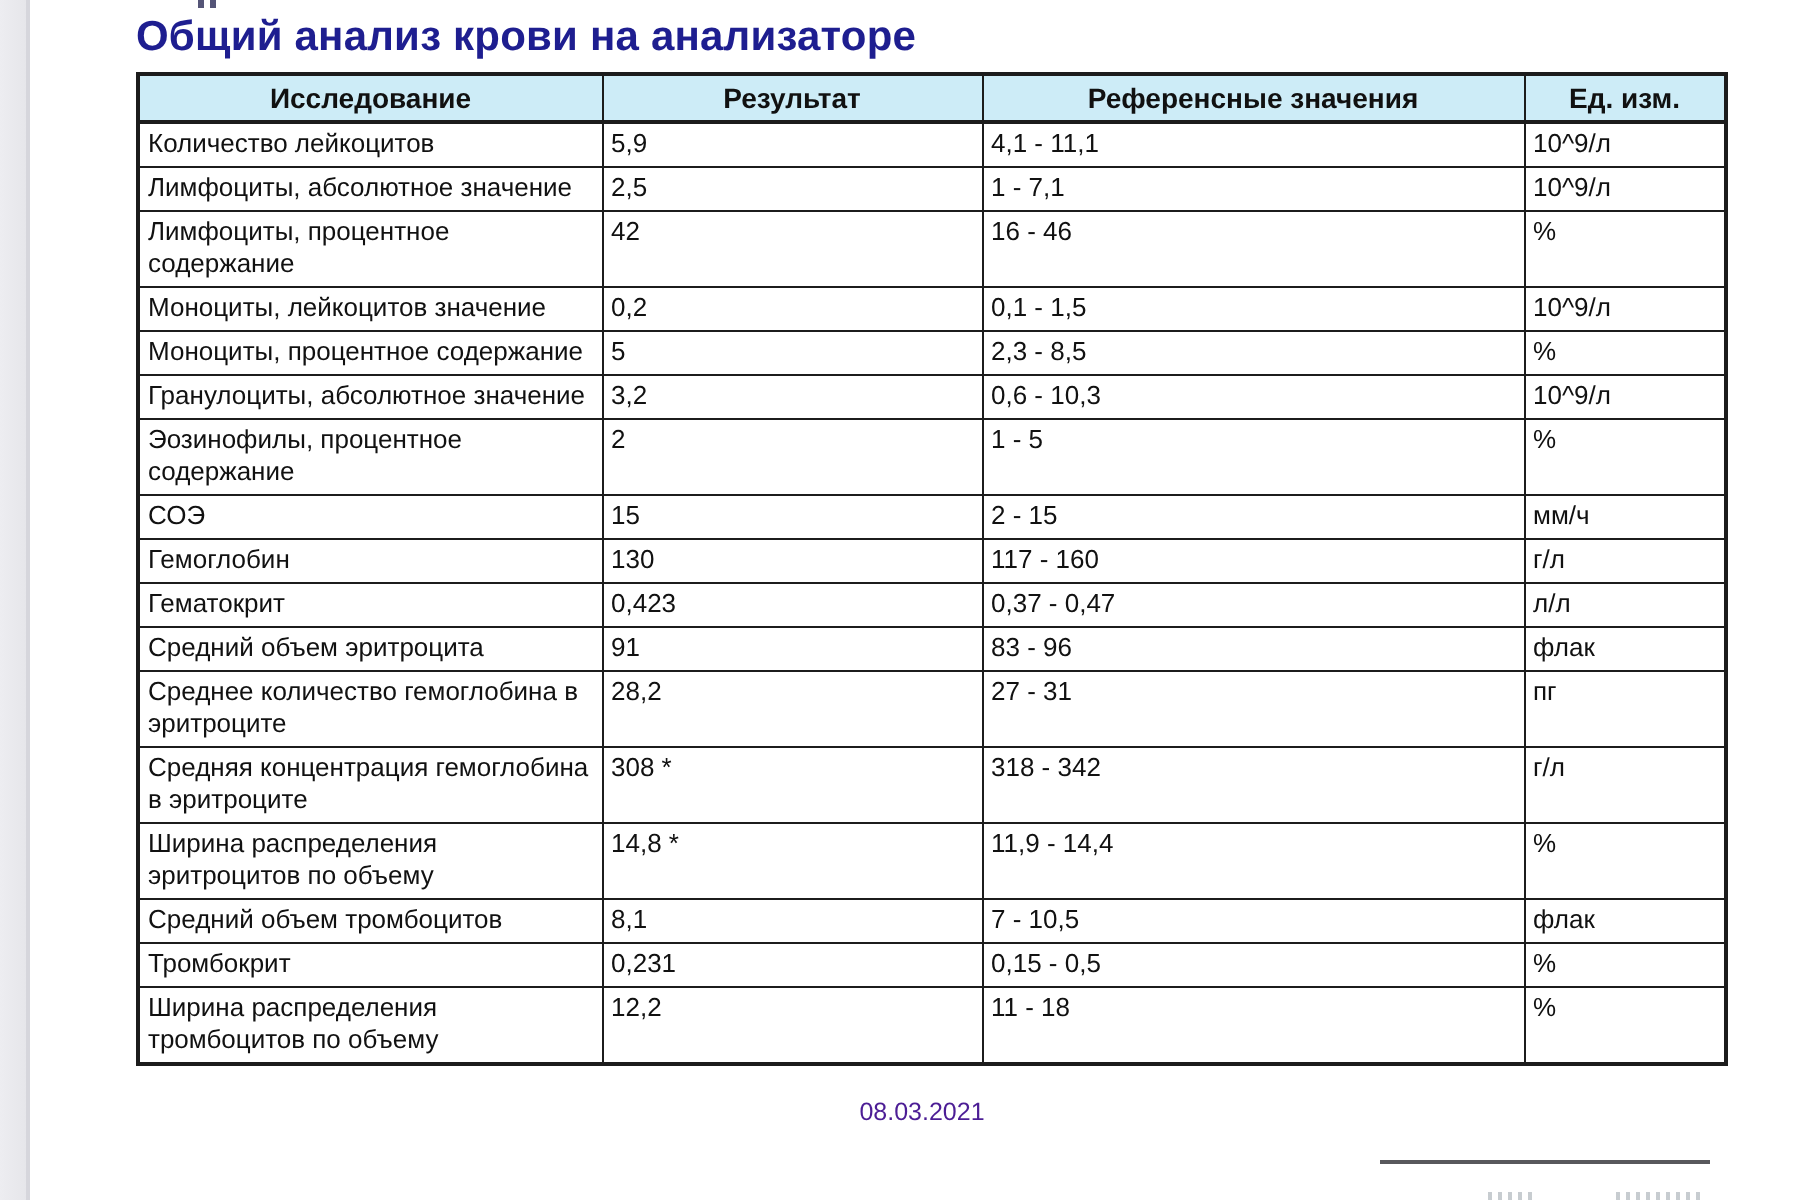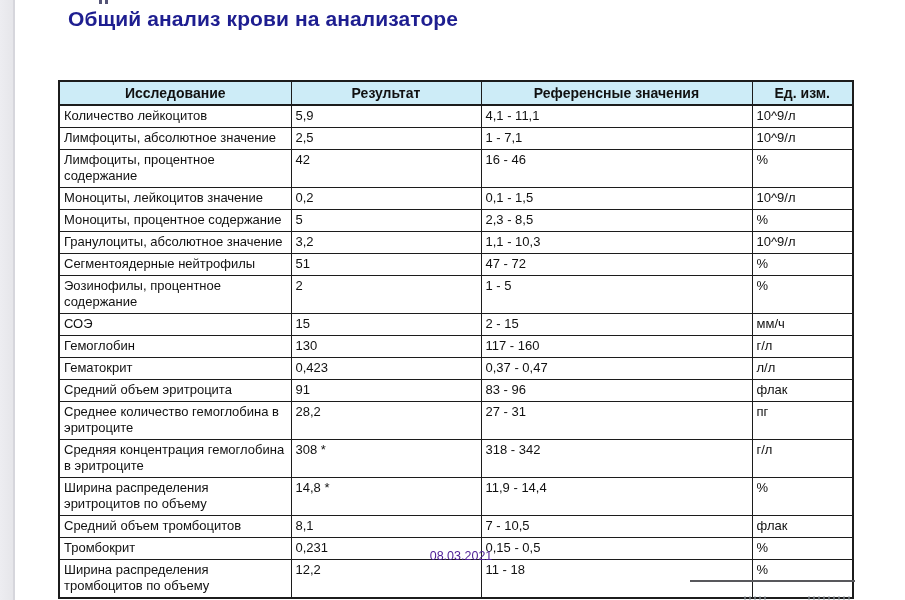--- a/index.html
+++ b/index.html
@@ -28,24 +28,23 @@
     position:absolute;left:99px;top:0;width:11px;height:4px;
     background:repeating-linear-gradient(to right,#2a2a55 0 3px,transparent 3px 6px);
     opacity:.8;
   }
   .doc-title{
     position:absolute;left:68px;top:7px;
     font-size:21px;font-weight:bold;color:var(--title-color);
     letter-spacing:.1px;
   }
   table.results{
-    position:absolute;left:58px;top:36px;width:794px;
+    position:absolute;left:68px;top:36px;width:794px;
     border-collapse:collapse;table-layout:fixed;
     border:2px solid var(--border-color);
-    margin-top:44px;
   }
   table.results th{
     background:var(--header-bg);
     border:1px solid var(--border-color);
     border-bottom:2px solid var(--border-color);
     font-size:14px;font-weight:bold;text-align:center;
     padding:3px 2px;
   }
   table.results td{
     border:1px solid var(--border-color);
@@ -121,28 +120,22 @@
   </tr>
       <tr>
     <td>Моноциты, процентное содержание</td>
     <td>5</td>
     <td>2,3 - 8,5</td>
     <td>%</td>
   </tr>
       <tr>
     <td>Гранулоциты, абсолютное значение</td>
     <td>3,2</td>
-    <td>1,1 - 10,3</td>
-    <td>10^9/л</td>
-  </tr>
-      <tr>
-    <td>Сегментоядерные нейтрофилы</td>
-    <td>51</td>
-    <td>47 - 72</td>
-    <td>%</td>
+    <td>0,6 - 10,3</td>
+    <td>10^9/л</td>
   </tr>
       <tr>
     <td>Эозинофилы, процентное
 содержание</td>
     <td>2</td>
     <td>1 - 5</td>
     <td>%</td>
   </tr>
       <tr>
     <td>СОЭ</td>

